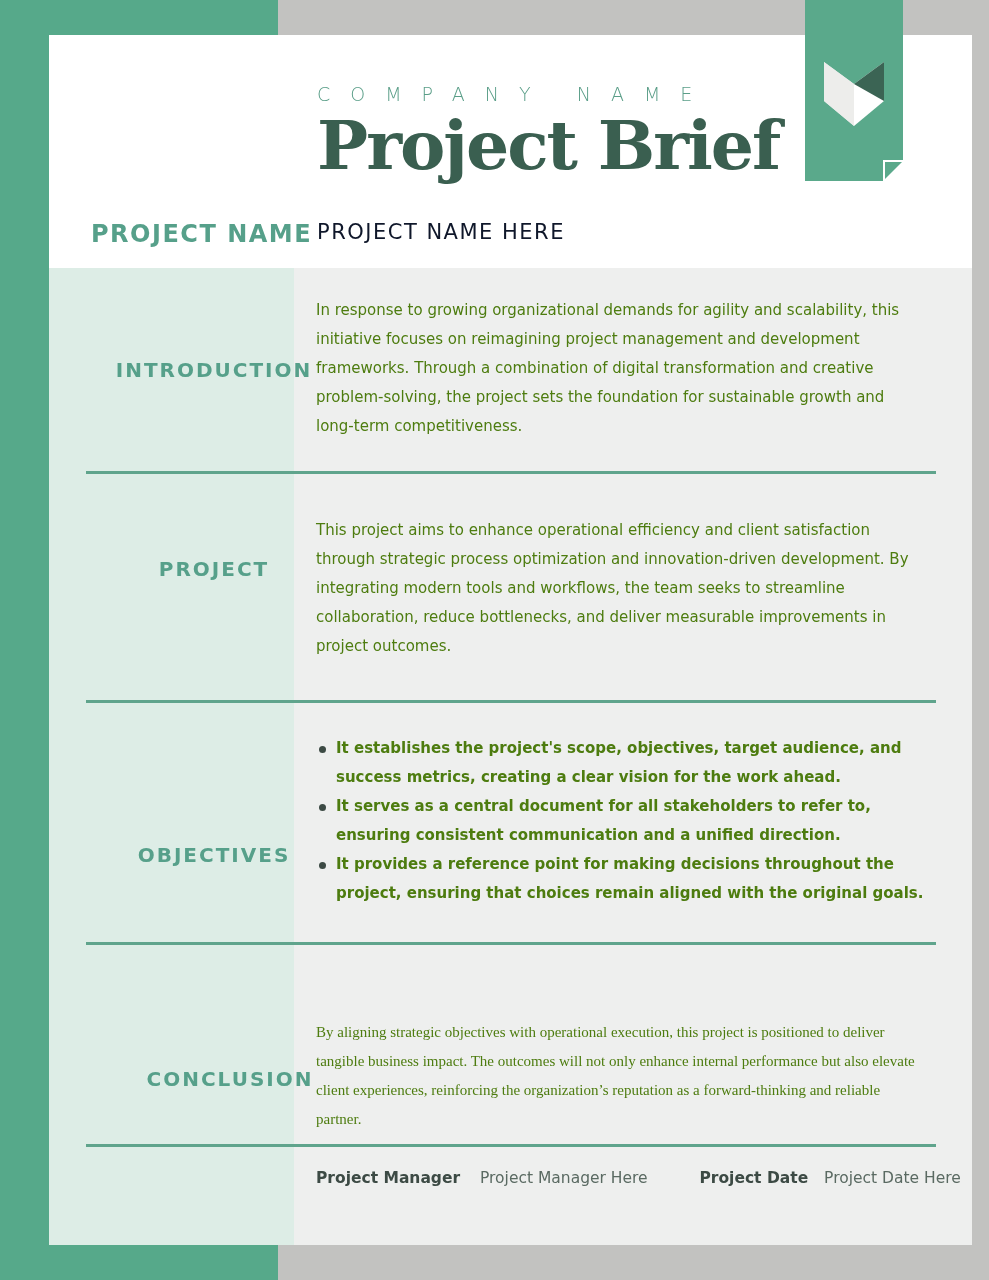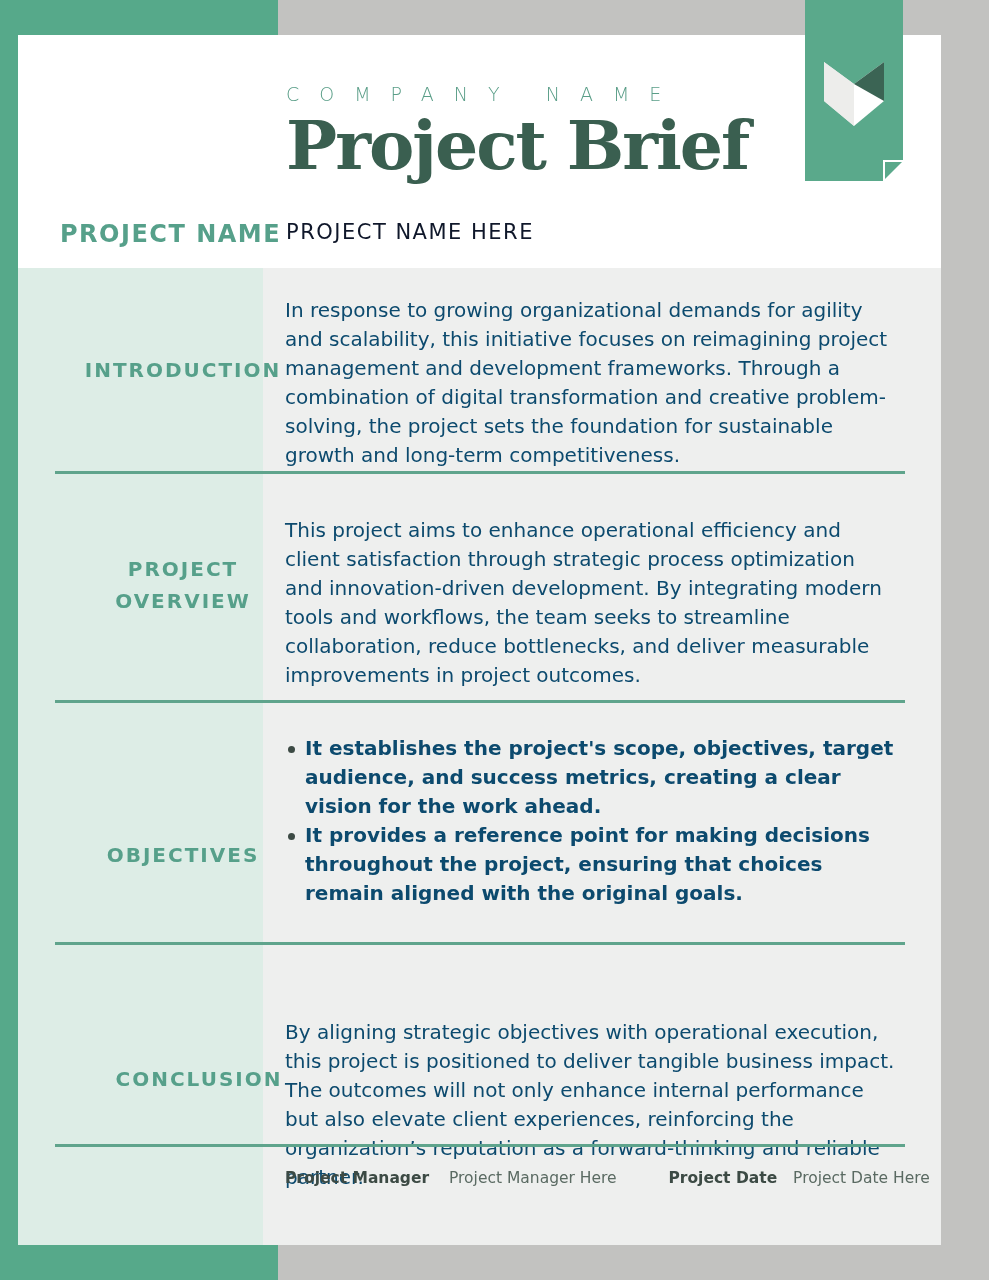--- a/index.html
+++ b/index.html
@@ -1,28 +1,28 @@
 <!DOCTYPE html>
 <html><head>
 <meta charset="utf-8">
 <style>
   html, body { margin:0; padding:0; }
   body { width:989px; height:1280px; position:relative; overflow:hidden; background:#c2c2c0; font-family:"DejaVu Sans", sans-serif; }
   .bg-left { position:absolute; left:0; top:0; width:278px; height:1280px; background:#56a98a; }
-  .page { position:absolute; left:18px; top:35px; width:923px; height:1210px; background:#ffffff; }
+  .page { position:absolute; left:49px; top:35px; width:923px; height:1210px; background:#ffffff; }
   .header-area { position:absolute; left:0; top:0; width:923px; height:233px; background:#ffffff; }
   .company { position:absolute; left:268px; top:48px; font-size:19px; letter-spacing:20px; color:#5a9e88; font-family:"DejaVu Sans", sans-serif; font-weight:300; }
   .title { position:absolute; left:268px; top:70px; font-family:"DejaVu Serif", serif; font-weight:bold; font-size:68px; color:#3a5f50; letter-spacing:-2px; }
   .pn-label { position:absolute; left:42px; top:185px; font-size:24px; font-weight:bold; letter-spacing:1.5px; color:#56a08a; }
   .pn-value { position:absolute; left:268px; top:185px; font-size:21px; letter-spacing:1.5px; color:#0f172a; }
   .body-area { position:absolute; left:0; top:233px; width:923px; height:977px; background:#eeefee; }
   .left-col { position:absolute; left:0; top:0; width:245px; height:977px; background:#ddede6; }
   .section { position:absolute; left:0; width:923px; }
   .sec-label { position:absolute; left:0; width:268px; text-align:center; font-size:20px; font-weight:bold; letter-spacing:2px; color:#56a08a; line-height:32px;padding-left:31px; }
-  .sec-text { position:absolute; left:267px; width:610px; font-size:20px; line-height:29px; color:#0c4a6e; }
+  .sec-text { position:absolute; left:267px; width:610px; font-size:15px; line-height:29px; color:#4d7c0f; }
   .divider { position:absolute; left:37px; width:850px; height:3px; background:#5fa48c; }
   ul.bullets { margin:0; padding:0 0 0 20px; list-style:none; }
   ul.bullets li { position:relative;font-weight:bold; }
   ul.bullets li::before { content:""; position:absolute; left:-17px; top:12px; width:7px; height:7px; border-radius:50%; background:#3c4a44; }
   .footer-row { position:absolute; left:267px; top:927px; font-size:15.5px; color:#3c4a44; white-space:nowrap; }
   .footer-row b { color:#3c4a44; }
   .footer-row .val { color:#5a6a62;text-align:center; }
   .bookmark { position:absolute; left:805px; top:0; width:98px; height:181px; background:#5aa98b; }
 </style>
 </head>
@@ -43,40 +43,40 @@
 
     <div class="section" style="top:0;">
       <div class="sec-label" style="top:86px;">INTRODUCTION</div>
       <div class="sec-text" style="top:28px;">In response to growing organizational demands for agility and scalability, this initiative focuses on reimagining project management and development frameworks. Through a combination of digital transformation and creative problem-solving, the project sets the foundation for sustainable growth and long-term competitiveness.</div>
     </div>
     <div class="divider" style="top:203px;"></div>
 
     <div class="section" style="top:206px;">
       <div class="sec-label" style="top:79px;">
         <div>PROJECT</div>
-        <div>OVERVIEW</div>
       </div>
       <div class="sec-text" style="top:42px;">This project aims to enhance operational efficiency and client satisfaction through strategic process optimization and innovation-driven development. By integrating modern tools and workflows, the team seeks to streamline collaboration, reduce bottlenecks, and deliver measurable improvements in project outcomes.</div>
     </div>
     <div class="divider" style="top:432px;"></div>
 
     <div class="section" style="top:435px;">
       <div class="sec-label" style="top:136px;">OBJECTIVES</div>
       <div class="sec-text" style="top:31px;">
         <ul class="bullets">
           <li>It establishes the project's scope, objectives, target audience, and success metrics, creating a clear vision for the work ahead.</li>
+          <li> It serves as a central document for all stakeholders to refer to, ensuring consistent communication and a unified direction.</li>
           <li>It provides a reference point for making decisions throughout the project, ensuring that choices remain aligned with the original goals.</li>
         </ul>
       </div>
     </div>
     <div class="divider" style="top:674px;"></div>
 
     <div class="section" style="top:677px;">
       <div class="sec-label" style="top:118px;margin-left:16px;">CONCLUSION</div>
-      <div class="sec-text" style="top:73px;">By aligning strategic objectives with operational execution, this project is positioned to deliver tangible business impact. The outcomes will not only enhance internal performance but also elevate client experiences, reinforcing the organization’s reputation as a forward-thinking and reliable partner.</div>
+      <div class="sec-text" style="top:73px;font-family:Liberation Serif, serif;">By aligning strategic objectives with operational execution, this project is positioned to deliver tangible business impact. The outcomes will not only enhance internal performance but also elevate client experiences, reinforcing the organization’s reputation as a forward-thinking and reliable partner.</div>
     </div>
     <div class="divider" style="top:876px;"></div>
 
     <div class="footer-row" style="top:901px;">
       <b>Project Manager</b>
       <span style="display:inline-block;width:10px;"></span>
       <span class="val">Project Manager Here</span>
       <span style="display:inline-block;width:42px;"></span>
       <b>Project Date</b>
       <span style="display:inline-block;width:6px;"></span>

